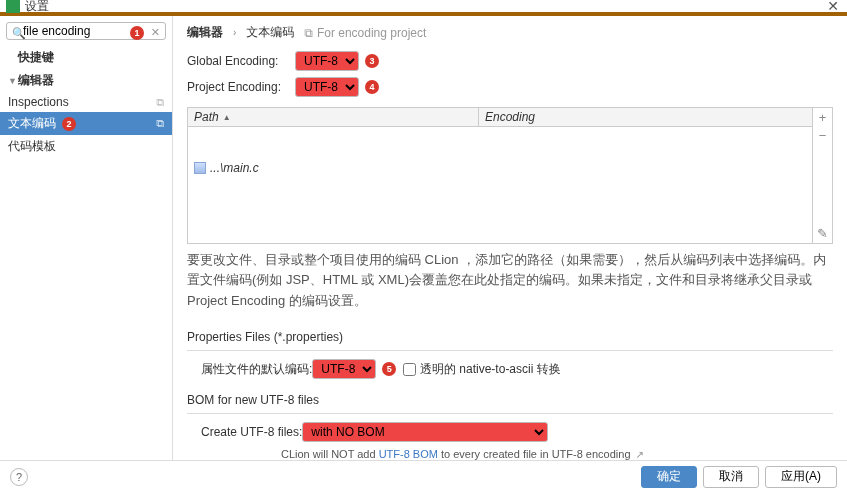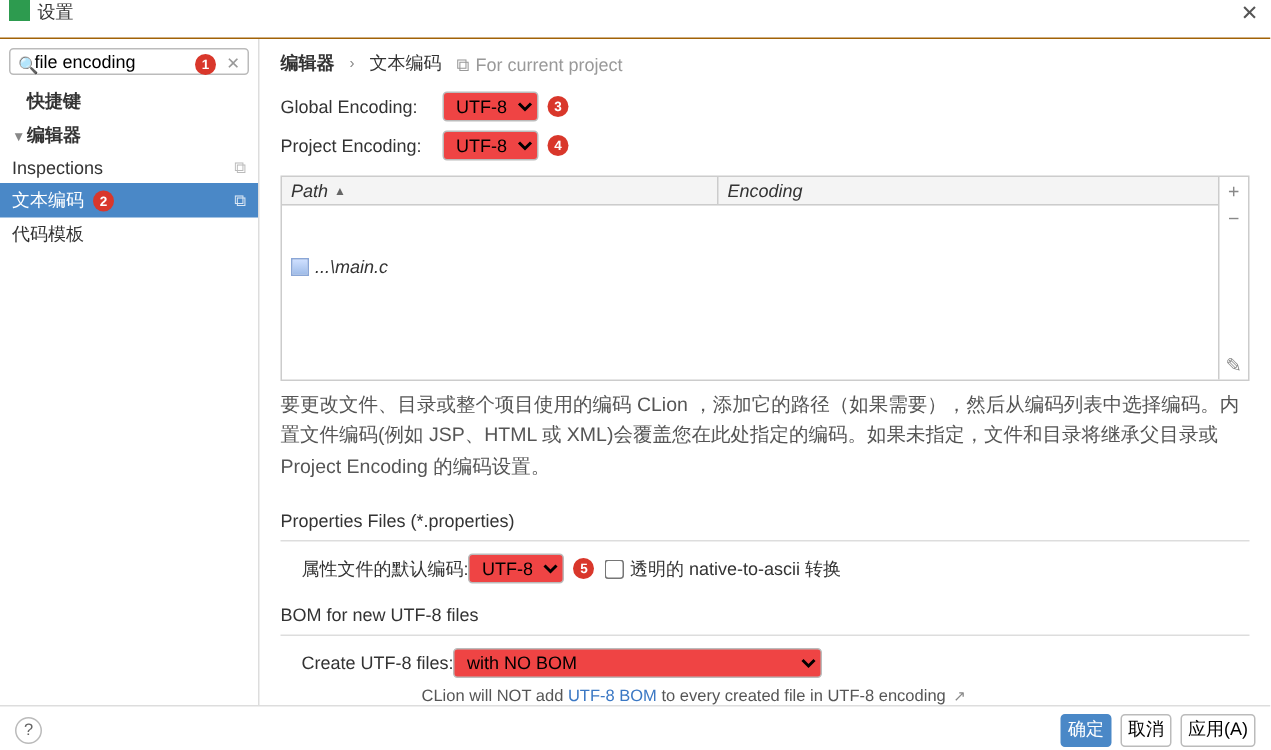--- a/index.html
+++ b/index.html
@@ -1,17 +1,17 @@
 <!DOCTYPE html>
 <html><head>
 <meta charset="utf-8">
 <style>
 * { margin: 0; padding: 0; box-sizing: border-box; font-family: "Segoe UI", Tahoma, sans-serif; }
 body { width: 847px; height: 500px; background: #fff; font-size: 12px; color: #333; overflow: hidden; }
-.titlebar { height: 26px; display: flex; padding: 0 6px; border-bottom: 1px solid #a16207; }
+.titlebar { height: 16px; display: flex; align-items: center; padding: 0 6px; border-bottom: 4px solid #a16207; }
 .titlebar .icon { width: 14px; height: 14px; background: #2d9b4f; margin-right: 5px; display: inline-block; }
 .titlebar .title { flex: 1; font-size: 12px; }
 .titlebar .close { width: 16px; font-size: 14px; text-align: center; color: #555; cursor: pointer; }
 .main { display: flex; height: 444px; }
 .sidebar { width: 173px; border-right: 1px solid #ddd; padding-top: 6px; }
 .search-wrap { padding: 0 6px 6px; position: relative; }
 .search-wrap .sicon { position: absolute; left: 12px; top: 5px; color: #888; font-size: 11px; }
 .search-wrap input { width: 100%; height: 18px; border: 1px solid #bbb; border-radius: 3px; padding: 0 20px 0 16px; font-size: 12px; }
 .search-wrap .clear { position: absolute; right: 12px; top: 4px; color: #999; font-size: 11px; cursor: pointer; }
 .tree { user-select: none; }
@@ -49,21 +49,21 @@
 .section-title { font-size: 12px; margin: 8px 0 6px; }
 .sep { border: none; border-top: 1px solid #ddd; margin-bottom: 8px; }
 .ml { margin-left: 14px; }
 .select-wide { width: 246px; }
 .hint { font-size: 11px; color: #555; margin-left: 94px; }
 .hint a { color: #3b78c4; text-decoration: none; }
 .ext { font-size: 10px; color: #888; margin-left: 2px; }
 .footer { height: 32px; border-top: 1px solid #ddd; display: flex; align-items: center; padding: 0 10px; }
 .footer .help { width: 18px; height: 18px; border: 1px solid #bbb; border-radius: 50%; display: flex; align-items: center; justify-content: center; color: #666; font-size: 11px; cursor: pointer; }
 .footer .spacer { flex: 1; }
-.btn { height: 22px; padding: 0 4px; border: 1px solid #bbb; background: #fff; border-radius: 3px; font-size: 12px; margin-left: 6px; cursor: pointer; }
+.btn { height: 22px; padding: 0 15px; border: 1px solid #bbb; background: #fff; border-radius: 3px; font-size: 12px; margin-left: 6px; cursor: pointer; }
 .btn.primary { background: #4a88c7; border-color: #4a88c7; color: #fff; }
 .cb { margin-right: 4px; }
 </style>
 </head>
 <body>
 
 <div class="titlebar">
   <span class="icon"></span>
   <span class="title">设置</span>
   <span class="close">✕</span>
@@ -101,21 +101,21 @@
     </div>
   </div>
 
   <div class="content">
     <div class="crumbs">
       <b>编辑器</b>
       <span class="chev">›</span>
       <span>文本编码</span>
       <span class="proj">
           <span>⧉</span>
-          <span>For current project</span>
+          <span>For encoding project</span>
         </span>
     </div>
 
     <div class="row">
       <label>Global Encoding:</label>
       <select class="select"><option>UTF-8</option></select>
       <span class="badge">3</span>
     </div>
     <div class="row">
       <label>Project Encoding:</label>

